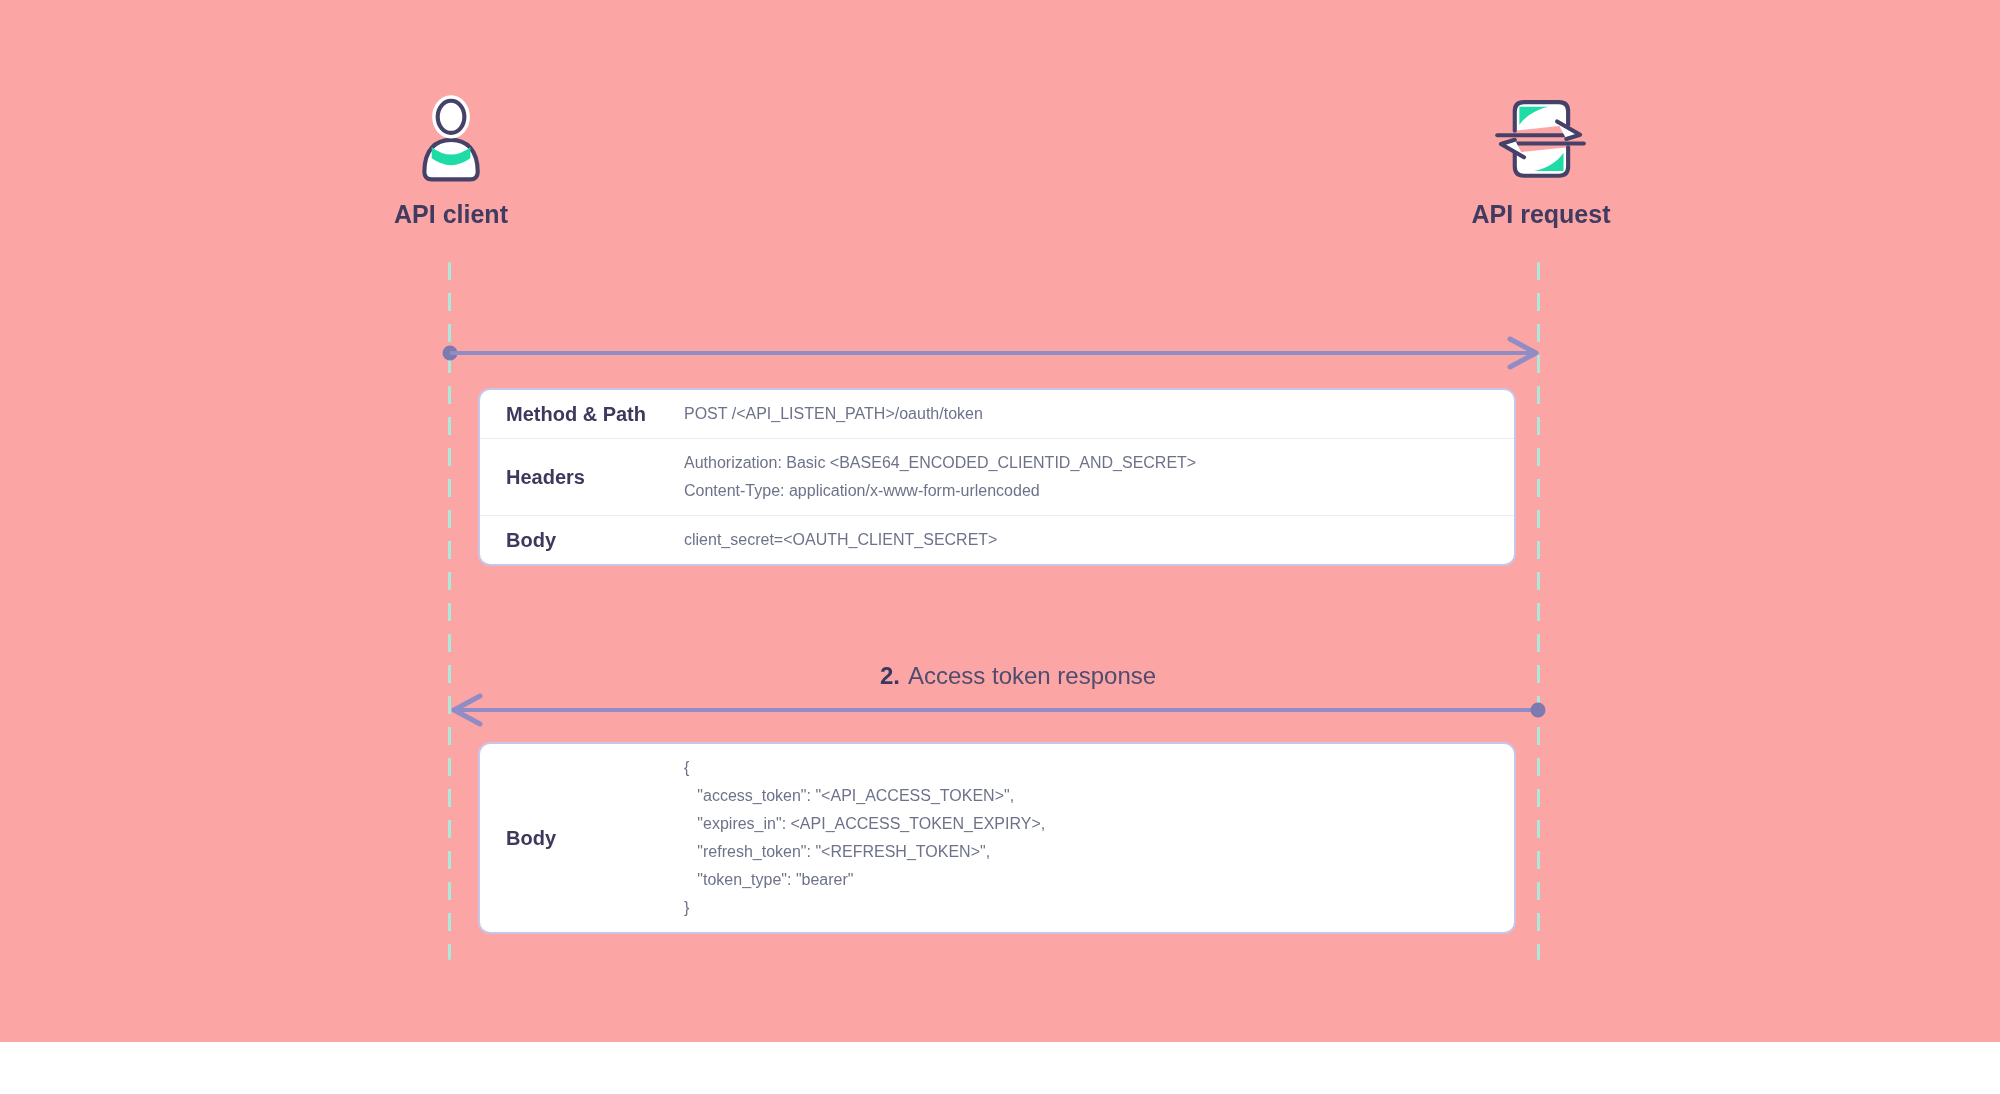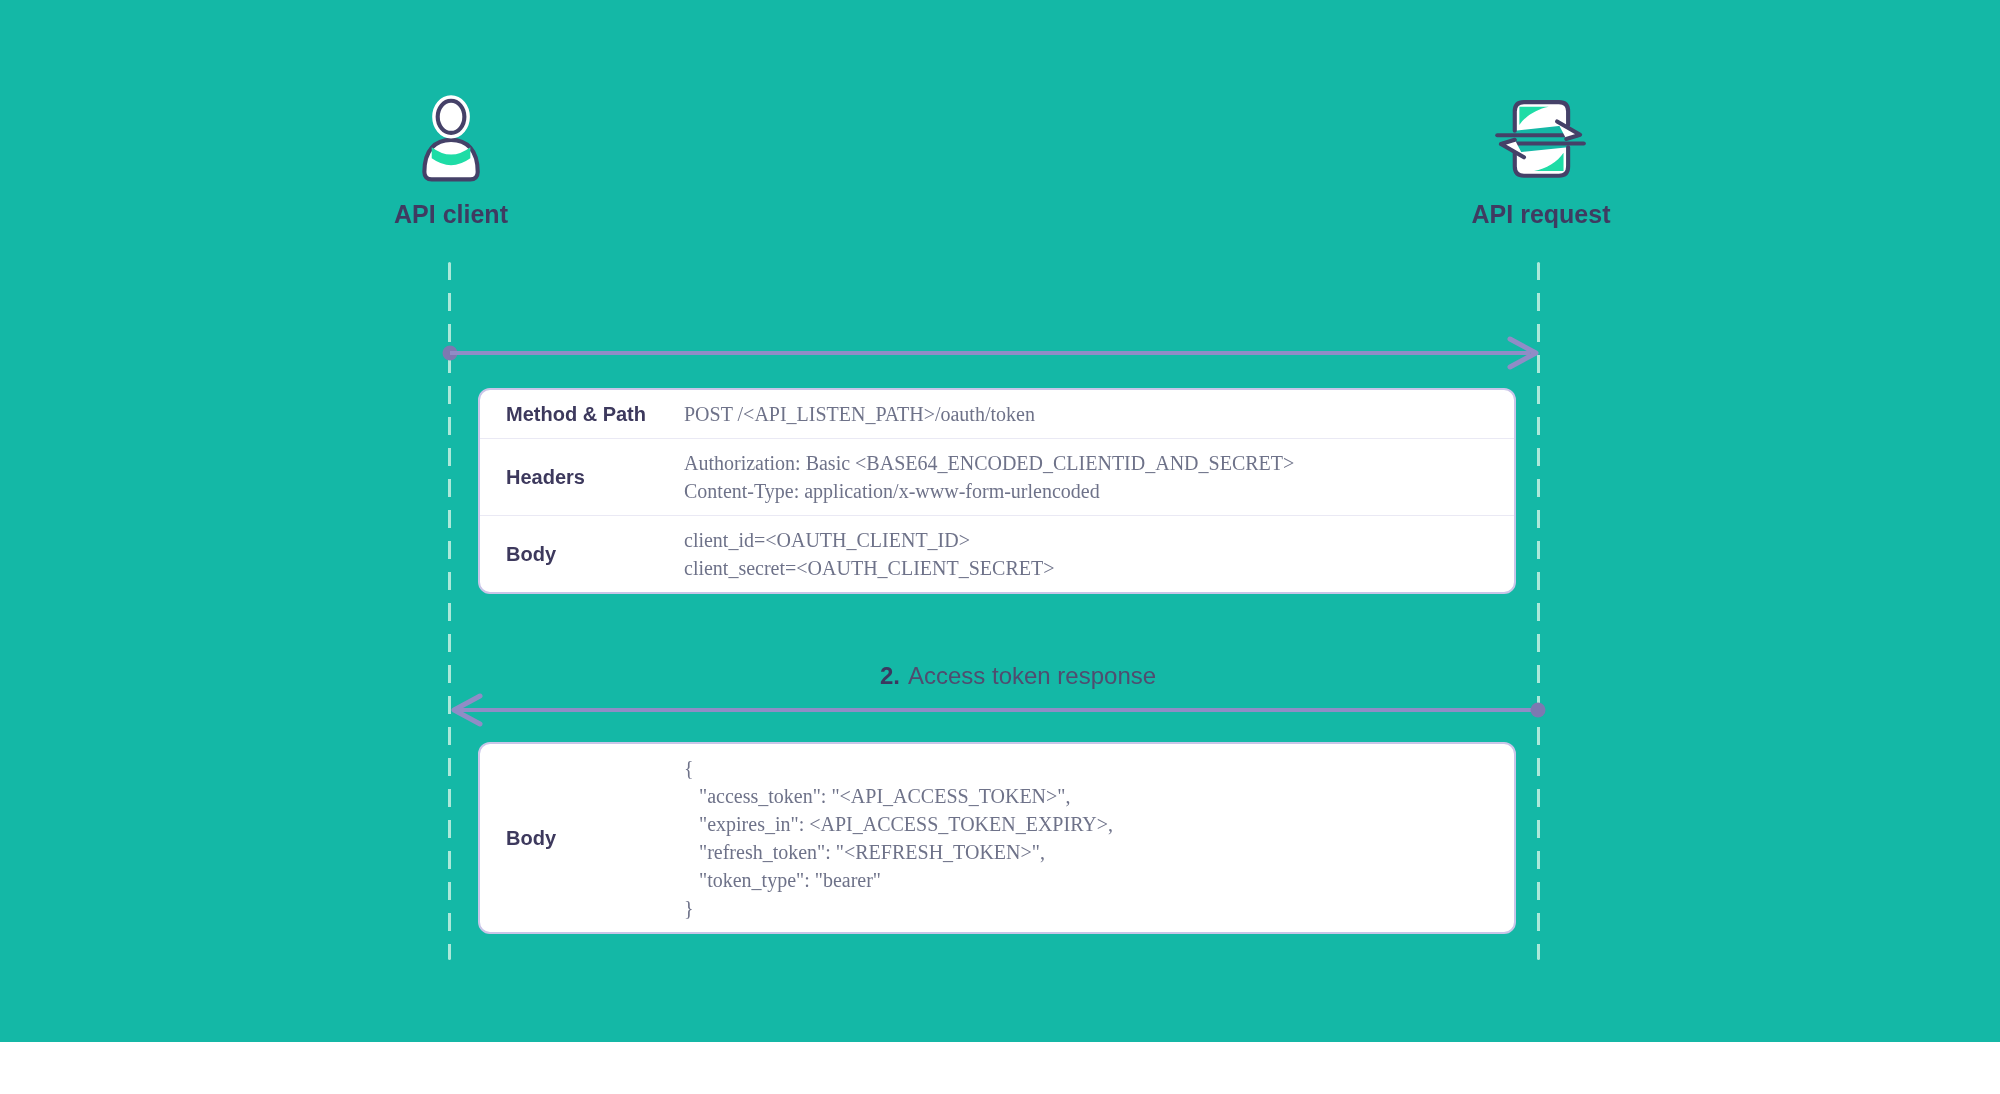--- a/index.html
+++ b/index.html
@@ -1,19 +1,19 @@
 <!DOCTYPE html>
 <html><head>
 <meta charset="utf-8">
 <style>
   html,body{margin:0;padding:0;background:#ffffff;}
   .canvas{
     position:relative;
     width:2000px;height:1042px;
-    background:#14b8a6;
+    background:#fca5a5;
     overflow:hidden;
     font-family:"Liberation Sans", sans-serif;
   }
   
   .actor{
     position:absolute;top:92px;
     display:flex;flex-direction:column;align-items:center;
     transform:translateX(-50%);
   }
   .actor svg{display:block;}
@@ -52,21 +52,21 @@
     border-bottom:1px solid #eae9f4;
   }
   .t-row:last-child{border-bottom:none;}
   .t-row.center{align-items:center;}
   .t-label{
     width:204px;flex:0 0 204px;
     box-sizing:border-box;padding-left:26px;
     font-size:20px;font-weight:700;color:#3d395d;
     line-height:28px;
   }
-  .t-value{flex:1;font-size:20px;color:#6e7289;line-height:28px;font-family:Liberation Serif, serif;}
+  .t-value{flex:1;font-size:16px;color:#6e7289;line-height:28px;}
   .t-line{white-space:pre-wrap;}
 </style>
 </head>
 <body>
 
 <div class="canvas">
 
   <div class="actor" style="left:451px;">
     <svg width="92" height="92" viewBox="0 0 100 100">
       <path d="M21,87 C21,63 33,52 50,52 C67,52 79,63 79,87 C79,92 76,95 71,95 L29,95 C24,95 21,92 21,87 Z" fill="#ffffff" stroke="#454168" stroke-width="4.5" stroke-linejoin="round"></path>
@@ -115,21 +115,20 @@
     <div class="t-row">
       <div class="t-label">Headers</div>
       <div class="t-value">
         <div class="t-line">Authorization: Basic &lt;BASE64_ENCODED_CLIENTID_AND_SECRET&gt;</div>
         <div class="t-line">Content-Type: application/x-www-form-urlencoded</div>
       </div>
     </div>
     <div class="t-row center">
       <div class="t-label">Body</div>
       <div class="t-value">
-        <div class="t-line">client_id=&lt;OAUTH_CLIENT_ID&gt;</div>
         <div class="t-line">client_secret=&lt;OAUTH_CLIENT_SECRET&gt;</div>
       </div>
     </div>
   </div>
 
   <div class="step-title" style="top:662px;padding-left:24px;">
     <b>2.</b><span>Access token response</span>
   </div>
 
   <svg class="arrow" style="top:690px;">

